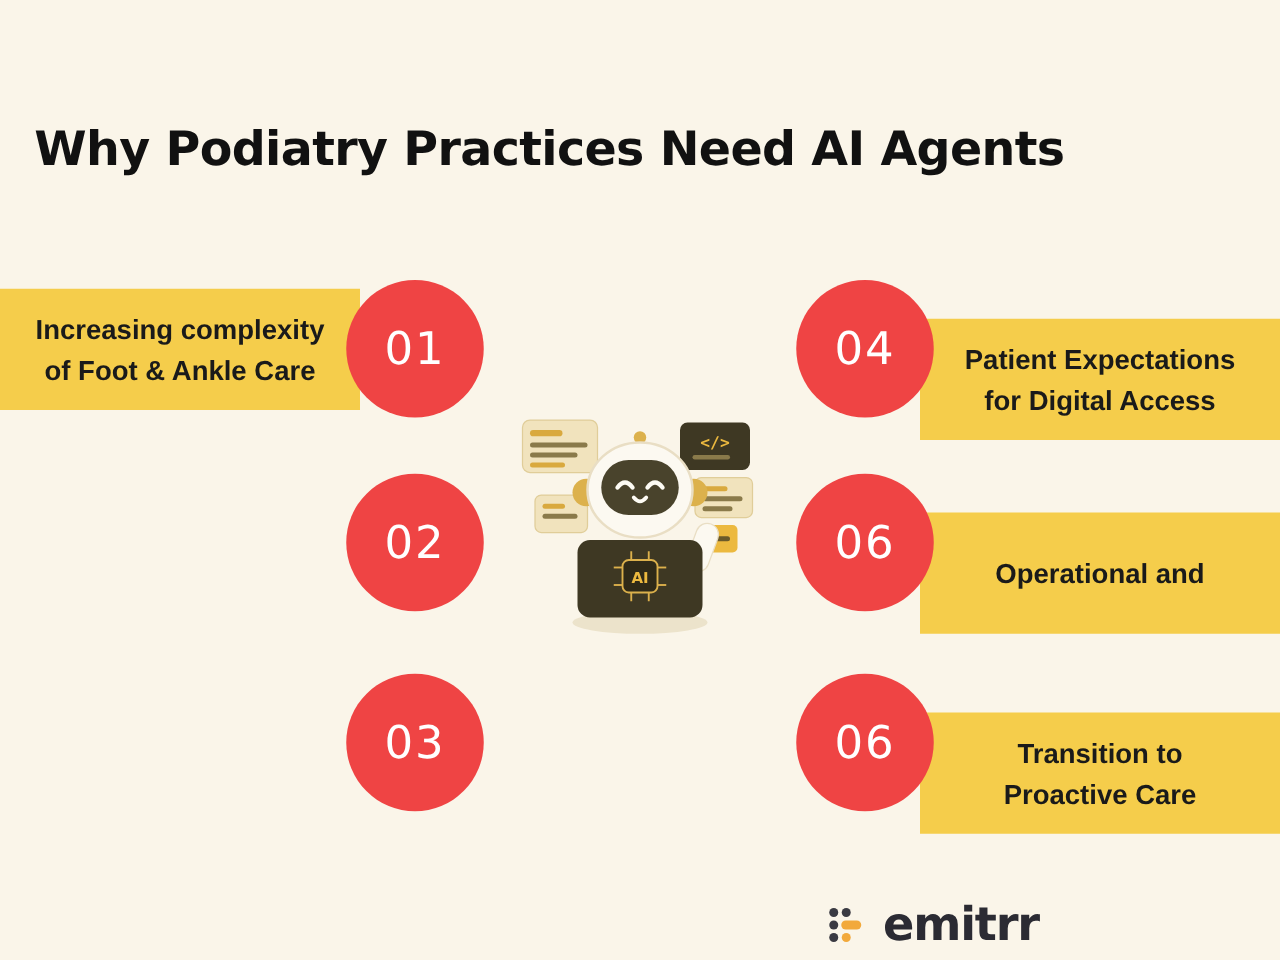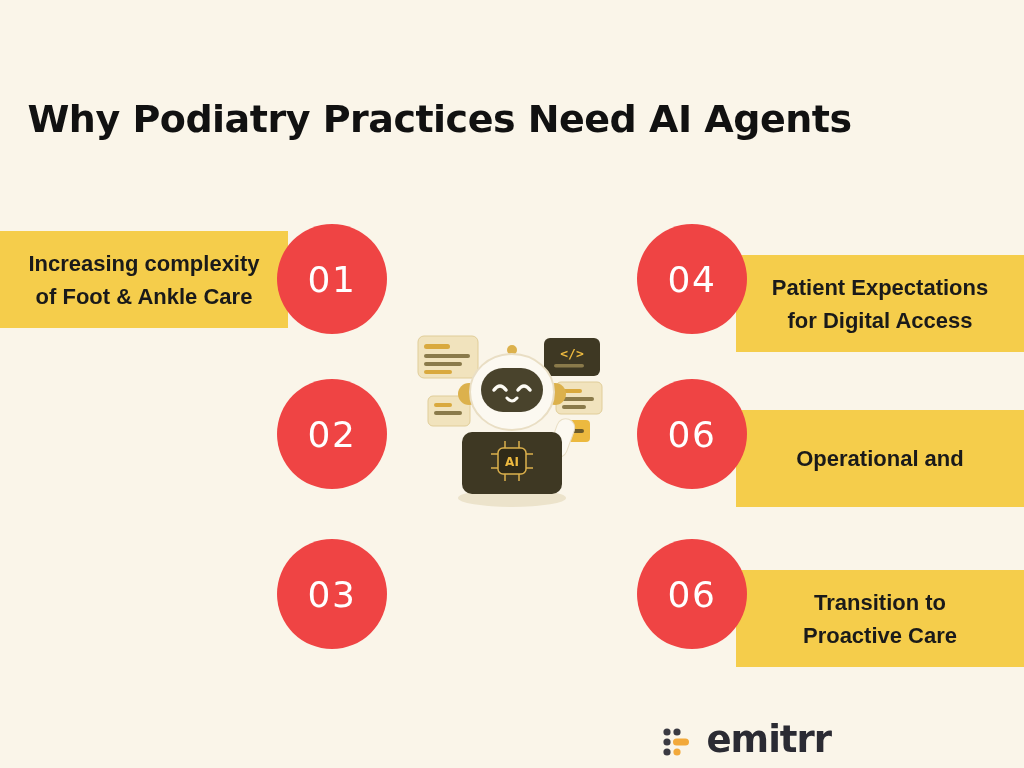--- a/index.html
+++ b/index.html
@@ -50,21 +50,21 @@
   .cy1 { top:224px; }
   .cy2 { top:379px; }
   .cy3 { top:539px;justify-content:center; }
 
   .illustration {
     position:absolute; left:406px; top:320px; width:212px; height:192px;
   }
 
   .logo {
     position:absolute; top:718px; right:48px;
-    display:flex; align-items:flex-end; gap:9px;
+    display:flex; align-items:center; gap:9px;
   }
   .logo-text {
     font-family:"DejaVu Sans", sans-serif;
     font-weight:bold; font-size:37px; color:#2b2b33; letter-spacing:-1px;
   }
 </style>
 </head>
 <body>
 
 <div class="canvas">

